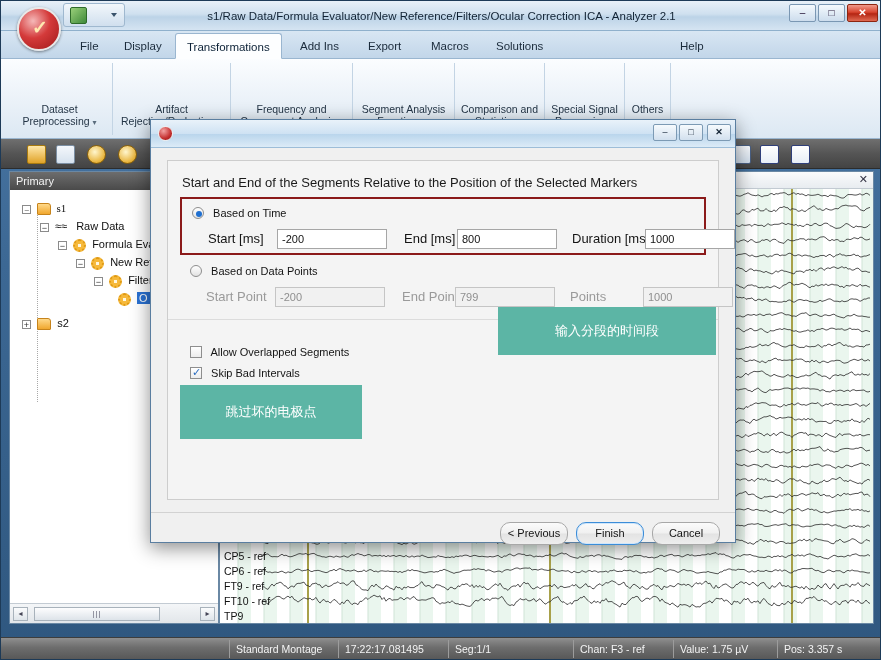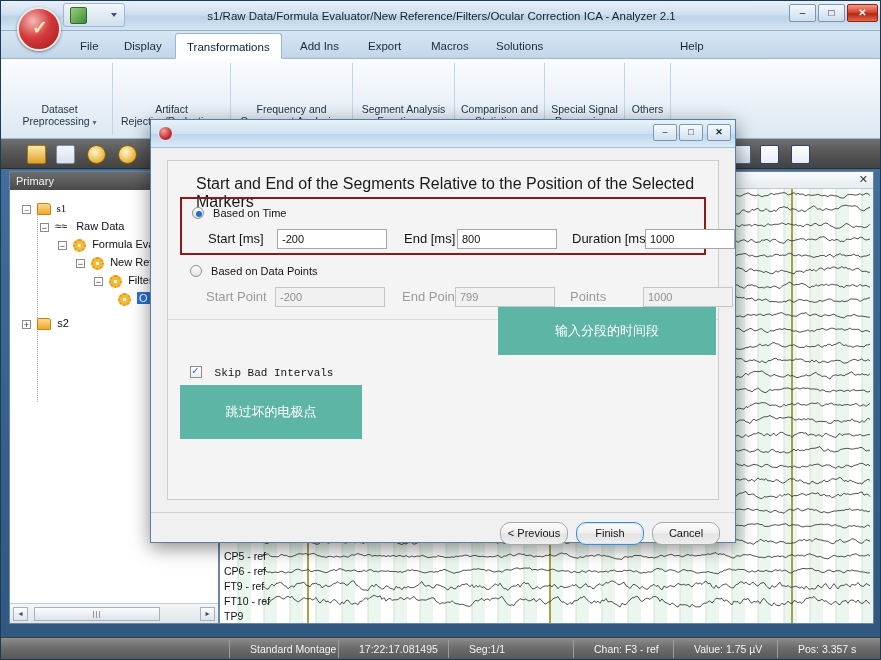--- a/index.html
+++ b/index.html
@@ -185,21 +185,21 @@
   }
 
   
   #statusbar {
     position: absolute; left: 0; bottom: 0; width: 881px; height: 22px;
     background: linear-gradient(180deg,#8f8f8f 0%, #6d6d6d 45%, #585858 100%);
     border-top: 1px solid #3d3d3d;
   }
   .scell {
     position: absolute; top: 2px; height: 18px; line-height: 18px;
-    color: #f4f4f4; font-size: 10.5px; padding: 0 20px; white-space: nowrap;
+    color: #f4f4f4; font-size: 10.5px; padding: 0 6px; white-space: nowrap;
     border-left: 1px solid #9c9c9c;
   }
 
   
   #dialog {
     position: absolute; left: 149px; top: 118px; width: 586px; height: 424px;
     background: #f0f0f0;
     border: 1px solid #5a7ea0;
     box-shadow: 0 5px 18px rgba(0,0,0,.45);
     z-index: 60;
@@ -233,21 +233,21 @@
   }
   #dlg-body {
     position: absolute; left: 0; top: 28px; width: 100%; bottom: 0;
     background: #f0f0f0;
   }
   #dlg-inner {
     position: absolute; left: 16px; top: 12px; right: 16px; height: 340px;
     background: #f4f4f4; border: 1px solid #cdcdcd;
   }
   #group-caption {
-    position: absolute; left: 28px; top: 14px; font-size: 16px; color: #1a1a1a;
+    position: absolute; left: 14px; top: 14px; font-size: 13px; color: #1a1a1a;
   }
   #time-box {
     position: absolute; left: 12px; top: 36px; right: 12px; height: 58px;
     border: 2px solid #8b1a1a;
   }
   #points-box { position: absolute; left: 12px; top: 96px; right: 12px; height: 56px; }
   .radio-row { position: absolute; left: 10px; top: 7px; height: 15px; line-height: 15px; font-size: 11px; color: #141414; }
   .radio-row.dim { color: #141414; }
   .radio {
     display: inline-block; width: 12px; height: 12px; border-radius: 50%;
@@ -573,21 +573,25 @@
           <div class="fld-label disabled" style="left:26px;top:32px;">Start Point</div>
           <div class="tinput disabled" style="left:95px;top:30px;width:110px;">-200</div>
           <div class="fld-label disabled" style="left:222px;top:32px;">End Point</div>
           <div class="tinput disabled" style="left:275px;top:30px;width:100px;">799</div>
           <div class="fld-label disabled" style="left:390px;top:32px;">Points</div>
           <div class="tinput disabled" style="left:463px;top:30px;width:90px;">1000</div>
         </div>
 
         <div class="divider" style="top:158px;"></div>
 
-        <div class="cbrow" style="top:205px;font-family:Liberation Mono, monospace;">
+        <div class="cbrow" style="top:184px;">
+          <span class="cbox"></span>
+          <span>Allow Overlapped Segments</span>
+        </div>
+        <div class="cbrow" style="top:205px;">
           <span class="cbox on"></span>
           <span>Skip Bad Intervals</span>
         </div>
 
         <div class="note" style="left:330px;top:146px;width:218px;height:48px;line-height:48px;">输入分段的时间段</div>
         <div class="note" style="left:12px;top:224px;width:182px;height:54px;line-height:54px;">跳过坏的电极点</div>
       </div>
 
       <div id="dlg-footline"></div>
       <div class="dbtn-act" style="left:349px">&lt; Previous</div>

